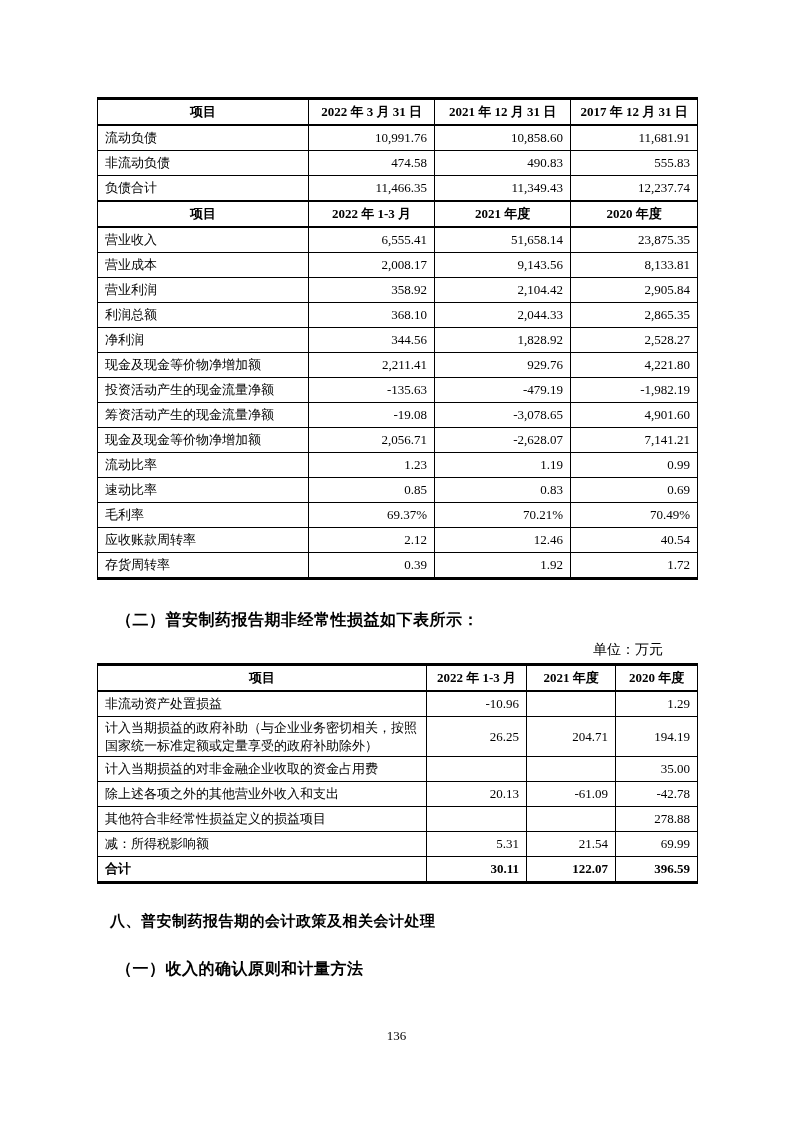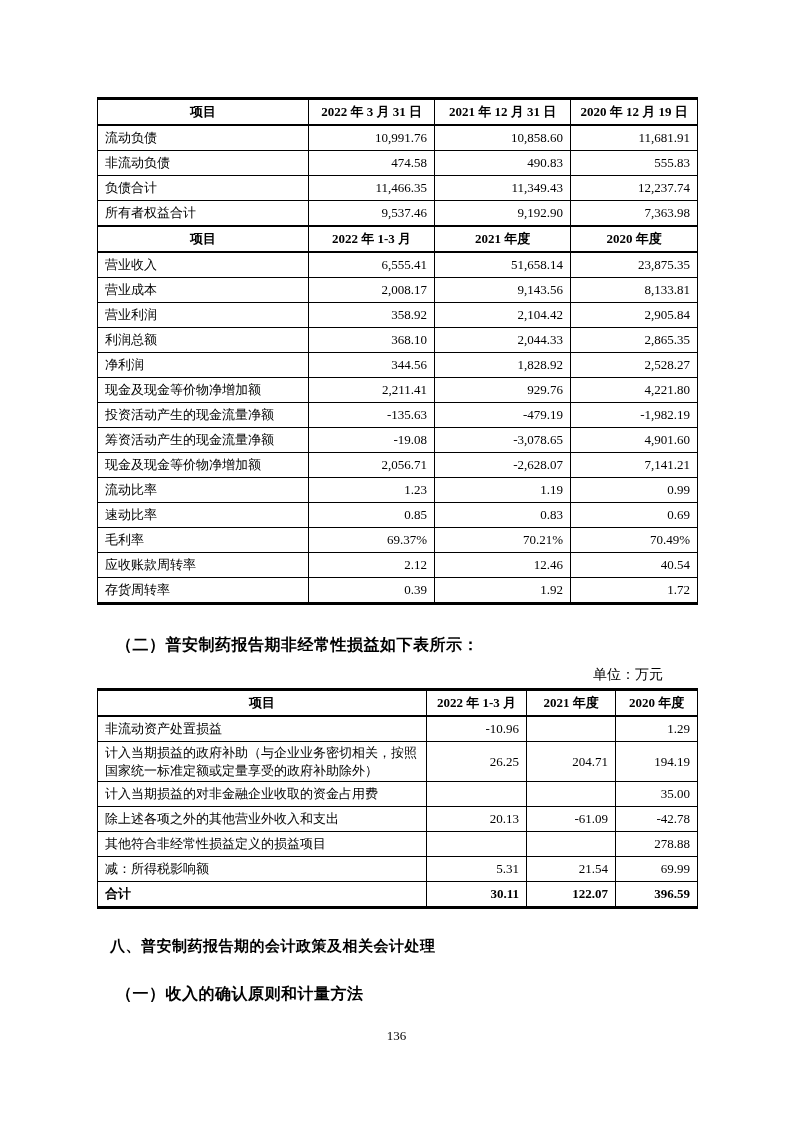--- a/index.html
+++ b/index.html
@@ -83,45 +83,39 @@
       <col style="width:211px">
         <col style="width:126px">
         <col style="width:136px">
         <col style="width:127px">
     </colgroup>
     <tbody>
       <tr class="hdr">
         <th>项目</th>
         <th>2022 年 3 月 31 日</th>
         <th>2021 年 12 月 31 日</th>
-        <th>2020 年 12 月 19 日</th>
+        <th>2017 年 12 月 31 日</th>
       </tr>
       <tr>
         <td class="cell-label">流动负债</td>
         <td class="cell-num">10,991.76</td>
         <td class="cell-num">10,858.60</td>
         <td class="cell-num">11,681.91</td>
       </tr>
       <tr>
         <td class="cell-label">非流动负债</td>
         <td class="cell-num">474.58</td>
         <td class="cell-num">490.83</td>
         <td class="cell-num">555.83</td>
       </tr>
       <tr>
         <td class="cell-label">负债合计</td>
         <td class="cell-num">11,466.35</td>
         <td class="cell-num">11,349.43</td>
         <td class="cell-num">12,237.74</td>
-      </tr>
-      <tr>
-        <td class="cell-label">所有者权益合计</td>
-        <td class="cell-num">9,537.46</td>
-        <td class="cell-num">9,192.90</td>
-        <td class="cell-num">7,363.98</td>
       </tr>
       <tr class="hdr hdr-mid">
         <th>项目</th>
         <th>2022 年 1-3 月</th>
         <th>2021 年度</th>
         <th>2020 年度</th>
       </tr>
       <tr>
         <td class="cell-label">营业收入</td>
         <td class="cell-num">6,555.41</td>

